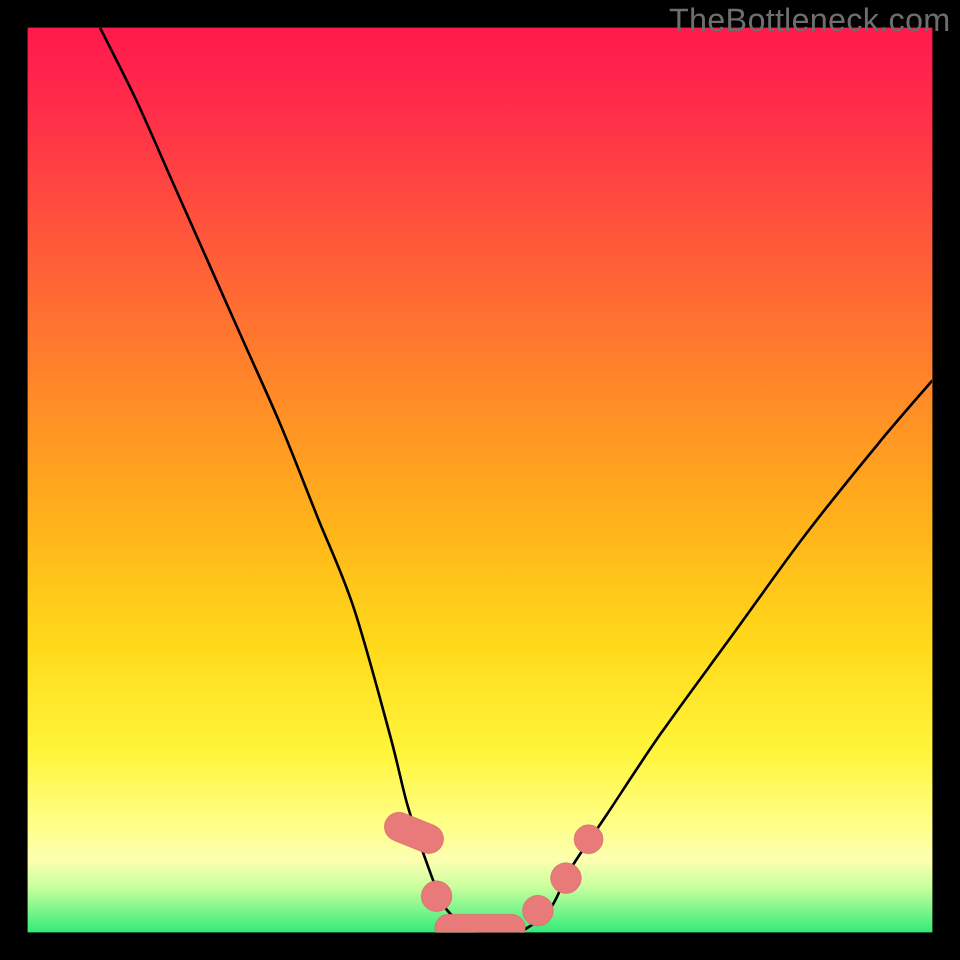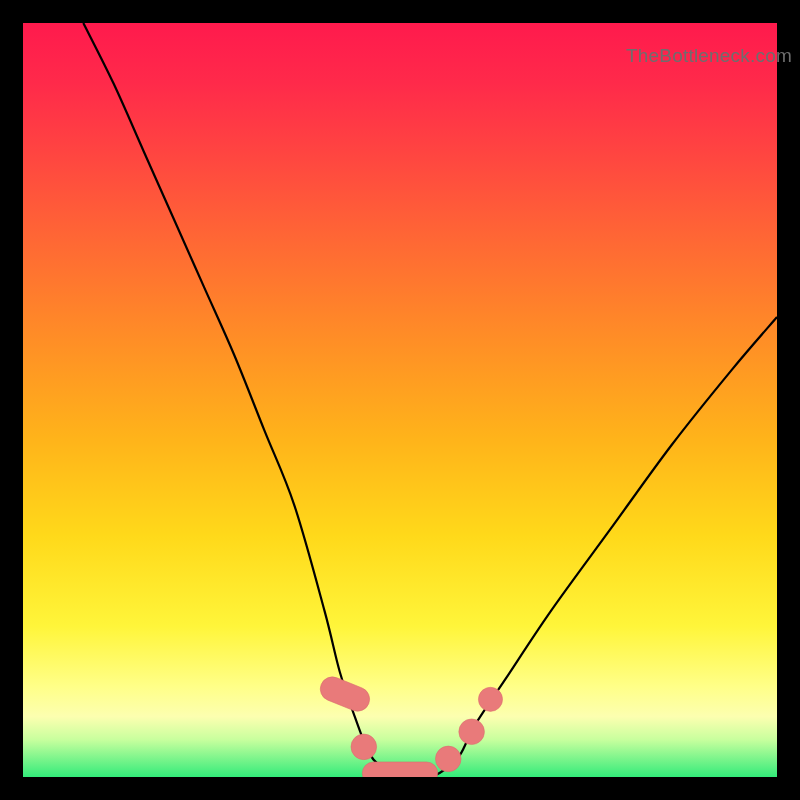--- a/index.html
+++ b/index.html
@@ -36,24 +36,23 @@
       #fcffb0 92%,
       #c9ff9e 95%,
       #33eb7a 100%
     );
   }
   .watermark {
     position: absolute;
     top: 2px;
     right: 8px;
     color: #6e6e6e;
-    font-size: 19px;
+    font-size: 27px;
     font-weight: 500;
     letter-spacing: 0.2px;
-    margin-top: 43px;
   }
   svg.curve {
     position: absolute;
     left: 0;
     top: 0;
   }
 </style>
 </head>
 <body>
 

